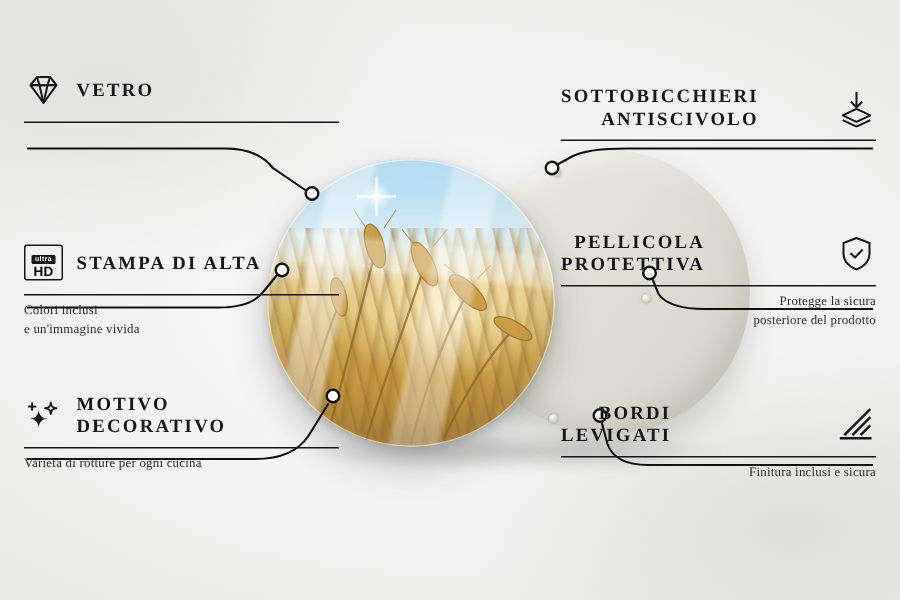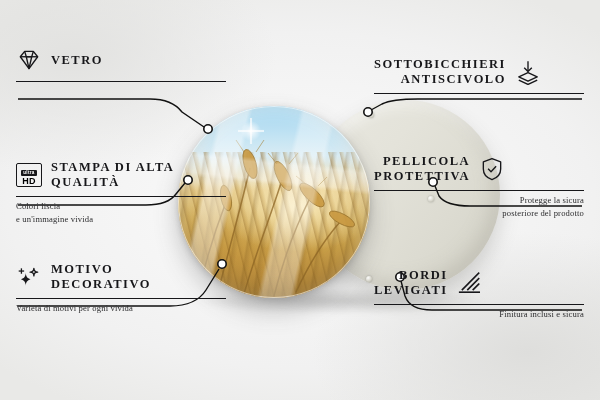--- a/index.html
+++ b/index.html
@@ -196,21 +196,21 @@
   }
   .feature.left  { left: 16px;  text-align: left; }
   .feature.right { right: 16px; text-align: right; }
 
   .feat-head {
     display: flex;
     align-items: center;
     gap: 9px;
     min-height: 34px;
   }
-  .feature.right .feat-head { justify-content: flex-start; }
+  .feature.right .feat-head { justify-content: space-between; }
 
   .feat-title {
     font-family: "Liberation Serif", serif;
     font-size: 12.5px;
     font-weight: 700;
     letter-spacing: 1.5px;
     line-height: 1.18;
     color: #17171a;
     text-transform: uppercase;
   }
@@ -362,26 +362,25 @@
   </div>
 
   <div class="feature left" id="f-stampa">
     <div class="feat-head">
       <span class="hd-badge">
         <span class="u">ultra</span>
         <span class="hd">HD</span>
       </span>
       <span class="feat-title">
         <span>STAMPA DI ALTA</span><br>
-        <span>QUALITÀ</span>
       </span>
     </div>
     <div class="rule"></div>
     <div class="feat-desc">
-      <span>Colori liscia</span><br>
+      <span>Colori inclusi</span><br>
       <span>e un'immagine vivida</span>
     </div>
   </div>
 
   <div class="feature left" id="f-motivo">
     <div class="feat-head">
       <span class="feat-icon">
         <svg viewBox="0 0 24 24" fill="none" stroke="currentColor" stroke-width="1.2" stroke-linejoin="round">
           <path d="M9 20 C9 16, 6.5 14, 3.5 14 C6.5 14, 9 12, 9 8 C9 12, 11.5 14, 14.5 14 C11.5 14, 9 16, 9 20 Z" fill="currentColor" stroke="none"></path>
           <path d="M16.5 11 C16.5 8.8, 15 7.5, 13 7.5 C15 7.5, 16.5 6.2, 16.5 4 C16.5 6.2, 18 7.5, 20 7.5 C18 7.5, 16.5 8.8, 16.5 11 Z"></path>
@@ -389,21 +388,21 @@
             <path d="M2.5 6.5 L7.5 6.5"></path>
         </svg>
       </span>
       <span class="feat-title">
         <span>MOTIVO</span><br>
         <span>DECORATIVO</span>
       </span>
     </div>
     <div class="rule"></div>
     <div class="feat-desc">
-      <span>Varietà di motivi per ogni vivida</span>
+      <span>Varietà di rotture per ogni cucina</span>
     </div>
   </div>
 
   <div class="feature right" id="f-sotto">
     <div class="feat-head">
       <span class="feat-title">
         <span>SOTTOBICCHIERI</span><br>
         <span>ANTISCIVOLO</span>
       </span>
       <span class="feat-icon">

